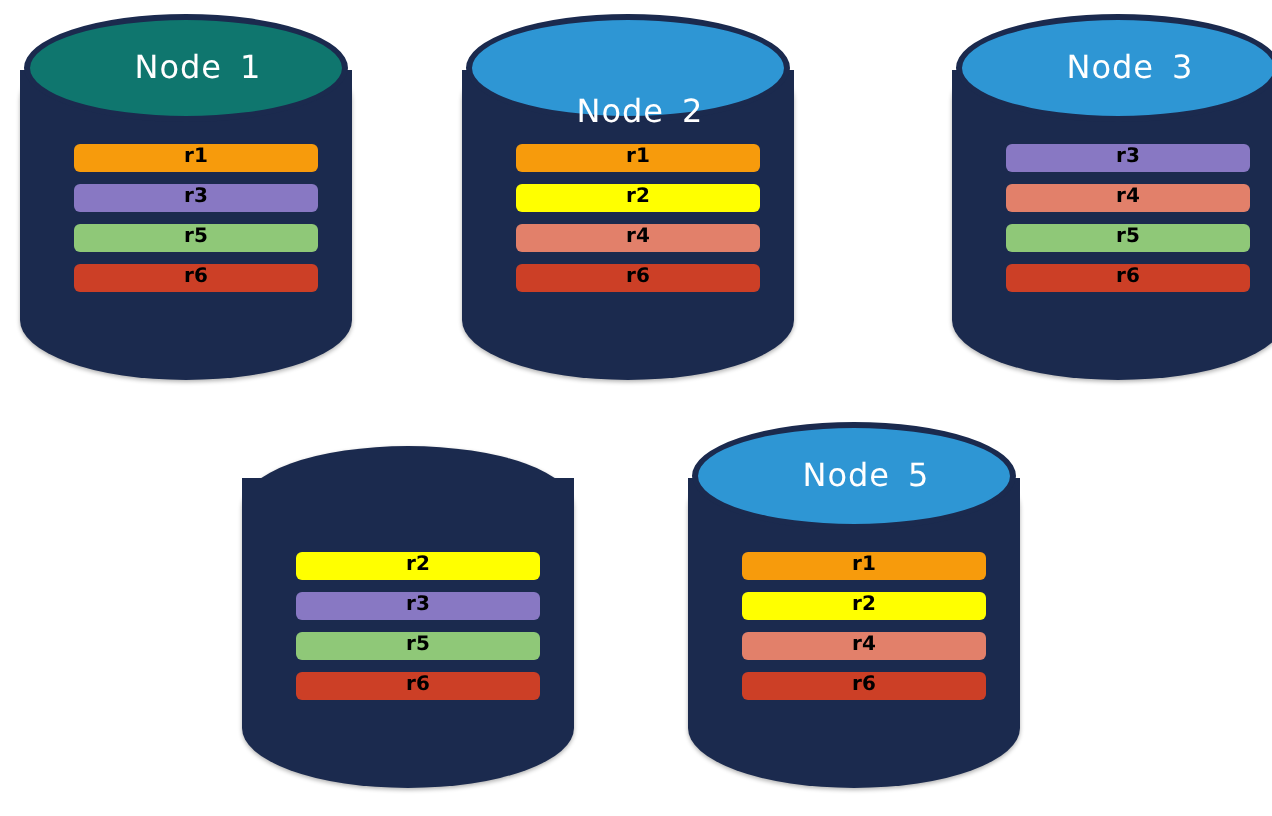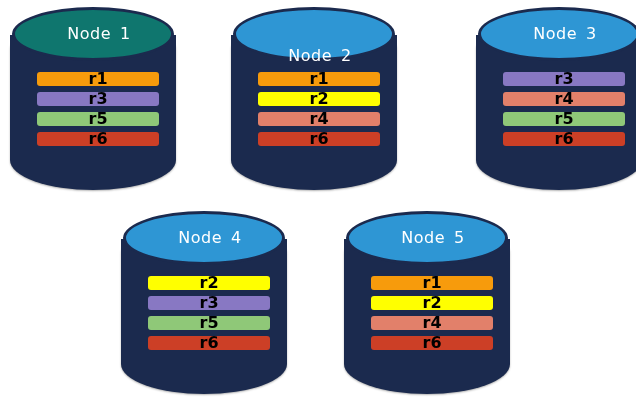--- a/index.html
+++ b/index.html
@@ -91,21 +91,21 @@
     gap: 6px;
   }
 
   .replica {
     height: 14px;
     border-radius: 3px;
     display: flex;
     align-items: center;
     justify-content: center;
     color: #000000;
-    font-size: 16px;
+    font-size: 10px;
     font-weight: bold;
     line-height: 1;
     user-select: none;
   }
 
   
   .row1 { top: 5px; }
   .row2 { top: 209px; }
 
   .col-a { left: 10px; }
@@ -163,25 +163,20 @@
       <div class="replica" style="background-color: rgb(136, 120, 195);">r3</div>
       <div class="replica" style="background-color: rgb(226, 128, 106);">r4</div>
       <div class="replica" style="background-color: rgb(143, 200, 120);">r5</div>
       <div class="replica" style="background-color: rgb(204, 63, 38);">r6</div>
     </div>
   </div>
 
   <div class="node row2 col-d">
     <div class="node-body" style="background: rgb(27, 42, 78);"></div>
     <div class="node-shoulder" style="background: rgb(27, 42, 78);"></div>
-    <div class="node-top" style="background: rgb(46, 150, 212); border-color: rgb(27, 42, 78);">
-      <div class="node-title" style="color: rgb(255, 255, 255);">
-        <span>Node</span><span class="num">4</span>
-      </div>
-    </div>
     <div class="replica-list">
       <div class="replica" style="background-color: rgb(255, 255, 0);">r2</div>
       <div class="replica" style="background-color: rgb(136, 120, 195);">r3</div>
       <div class="replica" style="background-color: rgb(143, 200, 120);">r5</div>
       <div class="replica" style="background-color: rgb(204, 63, 38);">r6</div>
     </div>
   </div>
 
   <div class="node row2 col-e">
     <div class="node-body" style="background: rgb(27, 42, 78);"></div>

